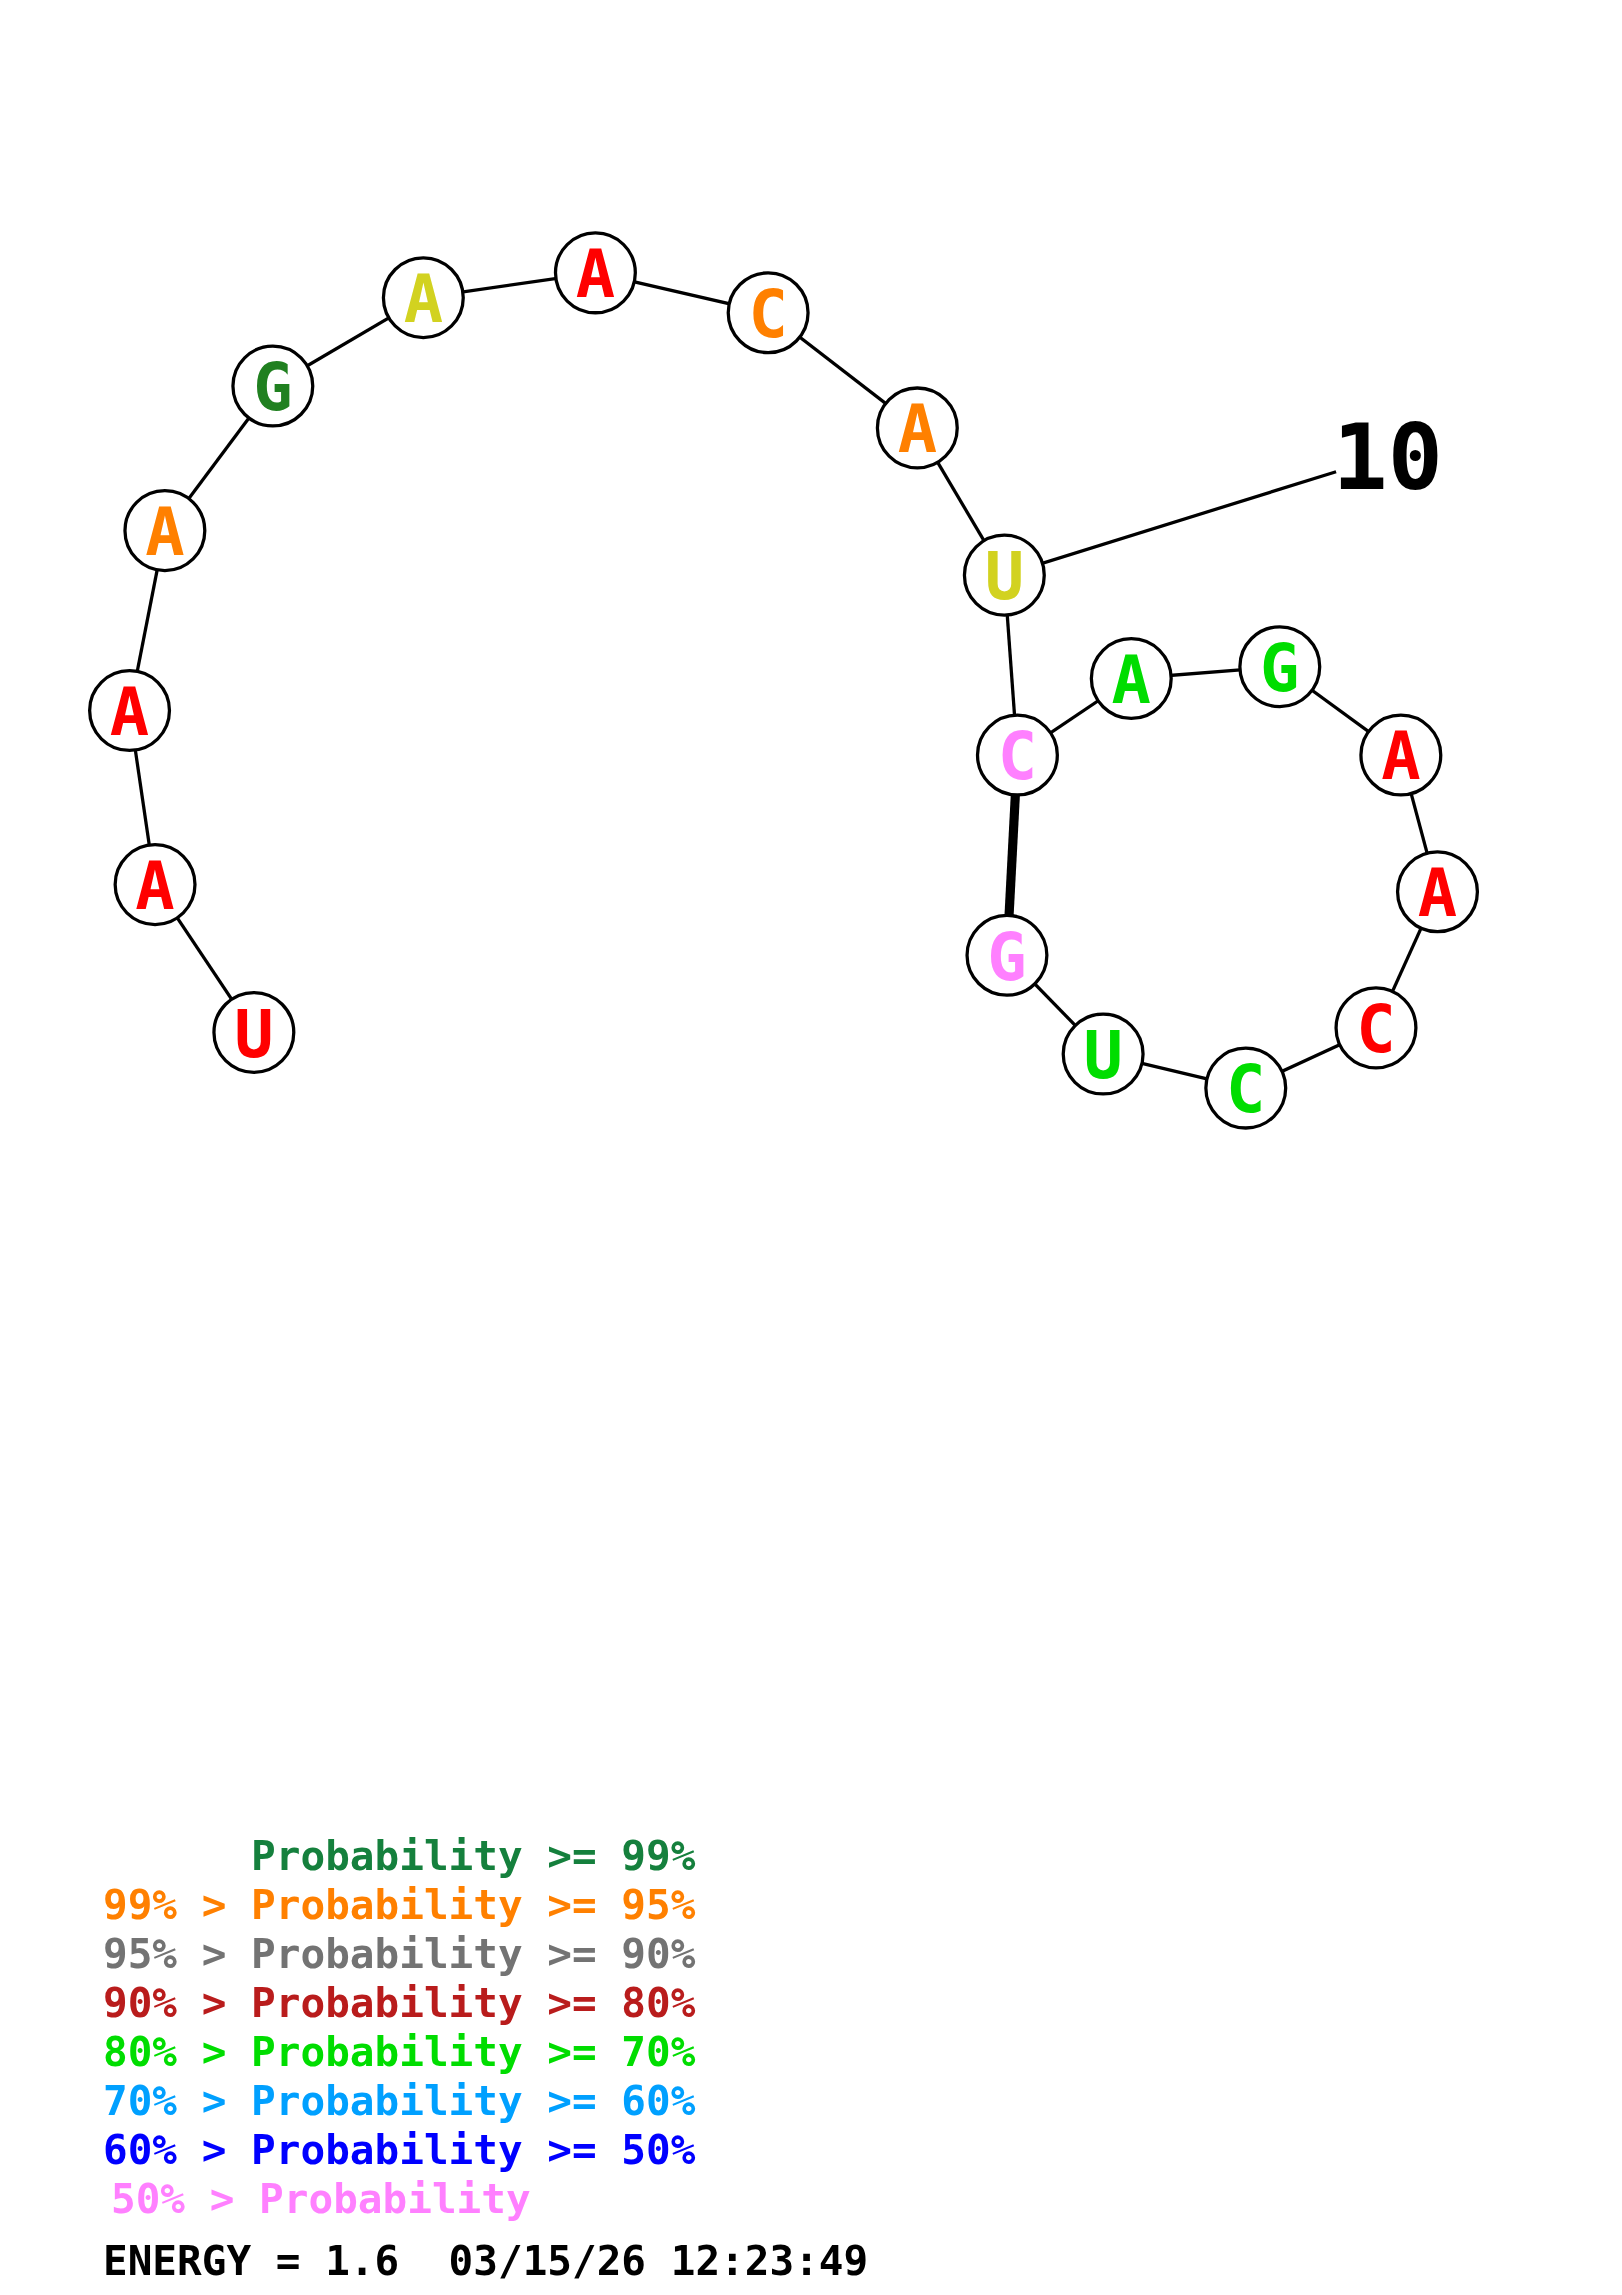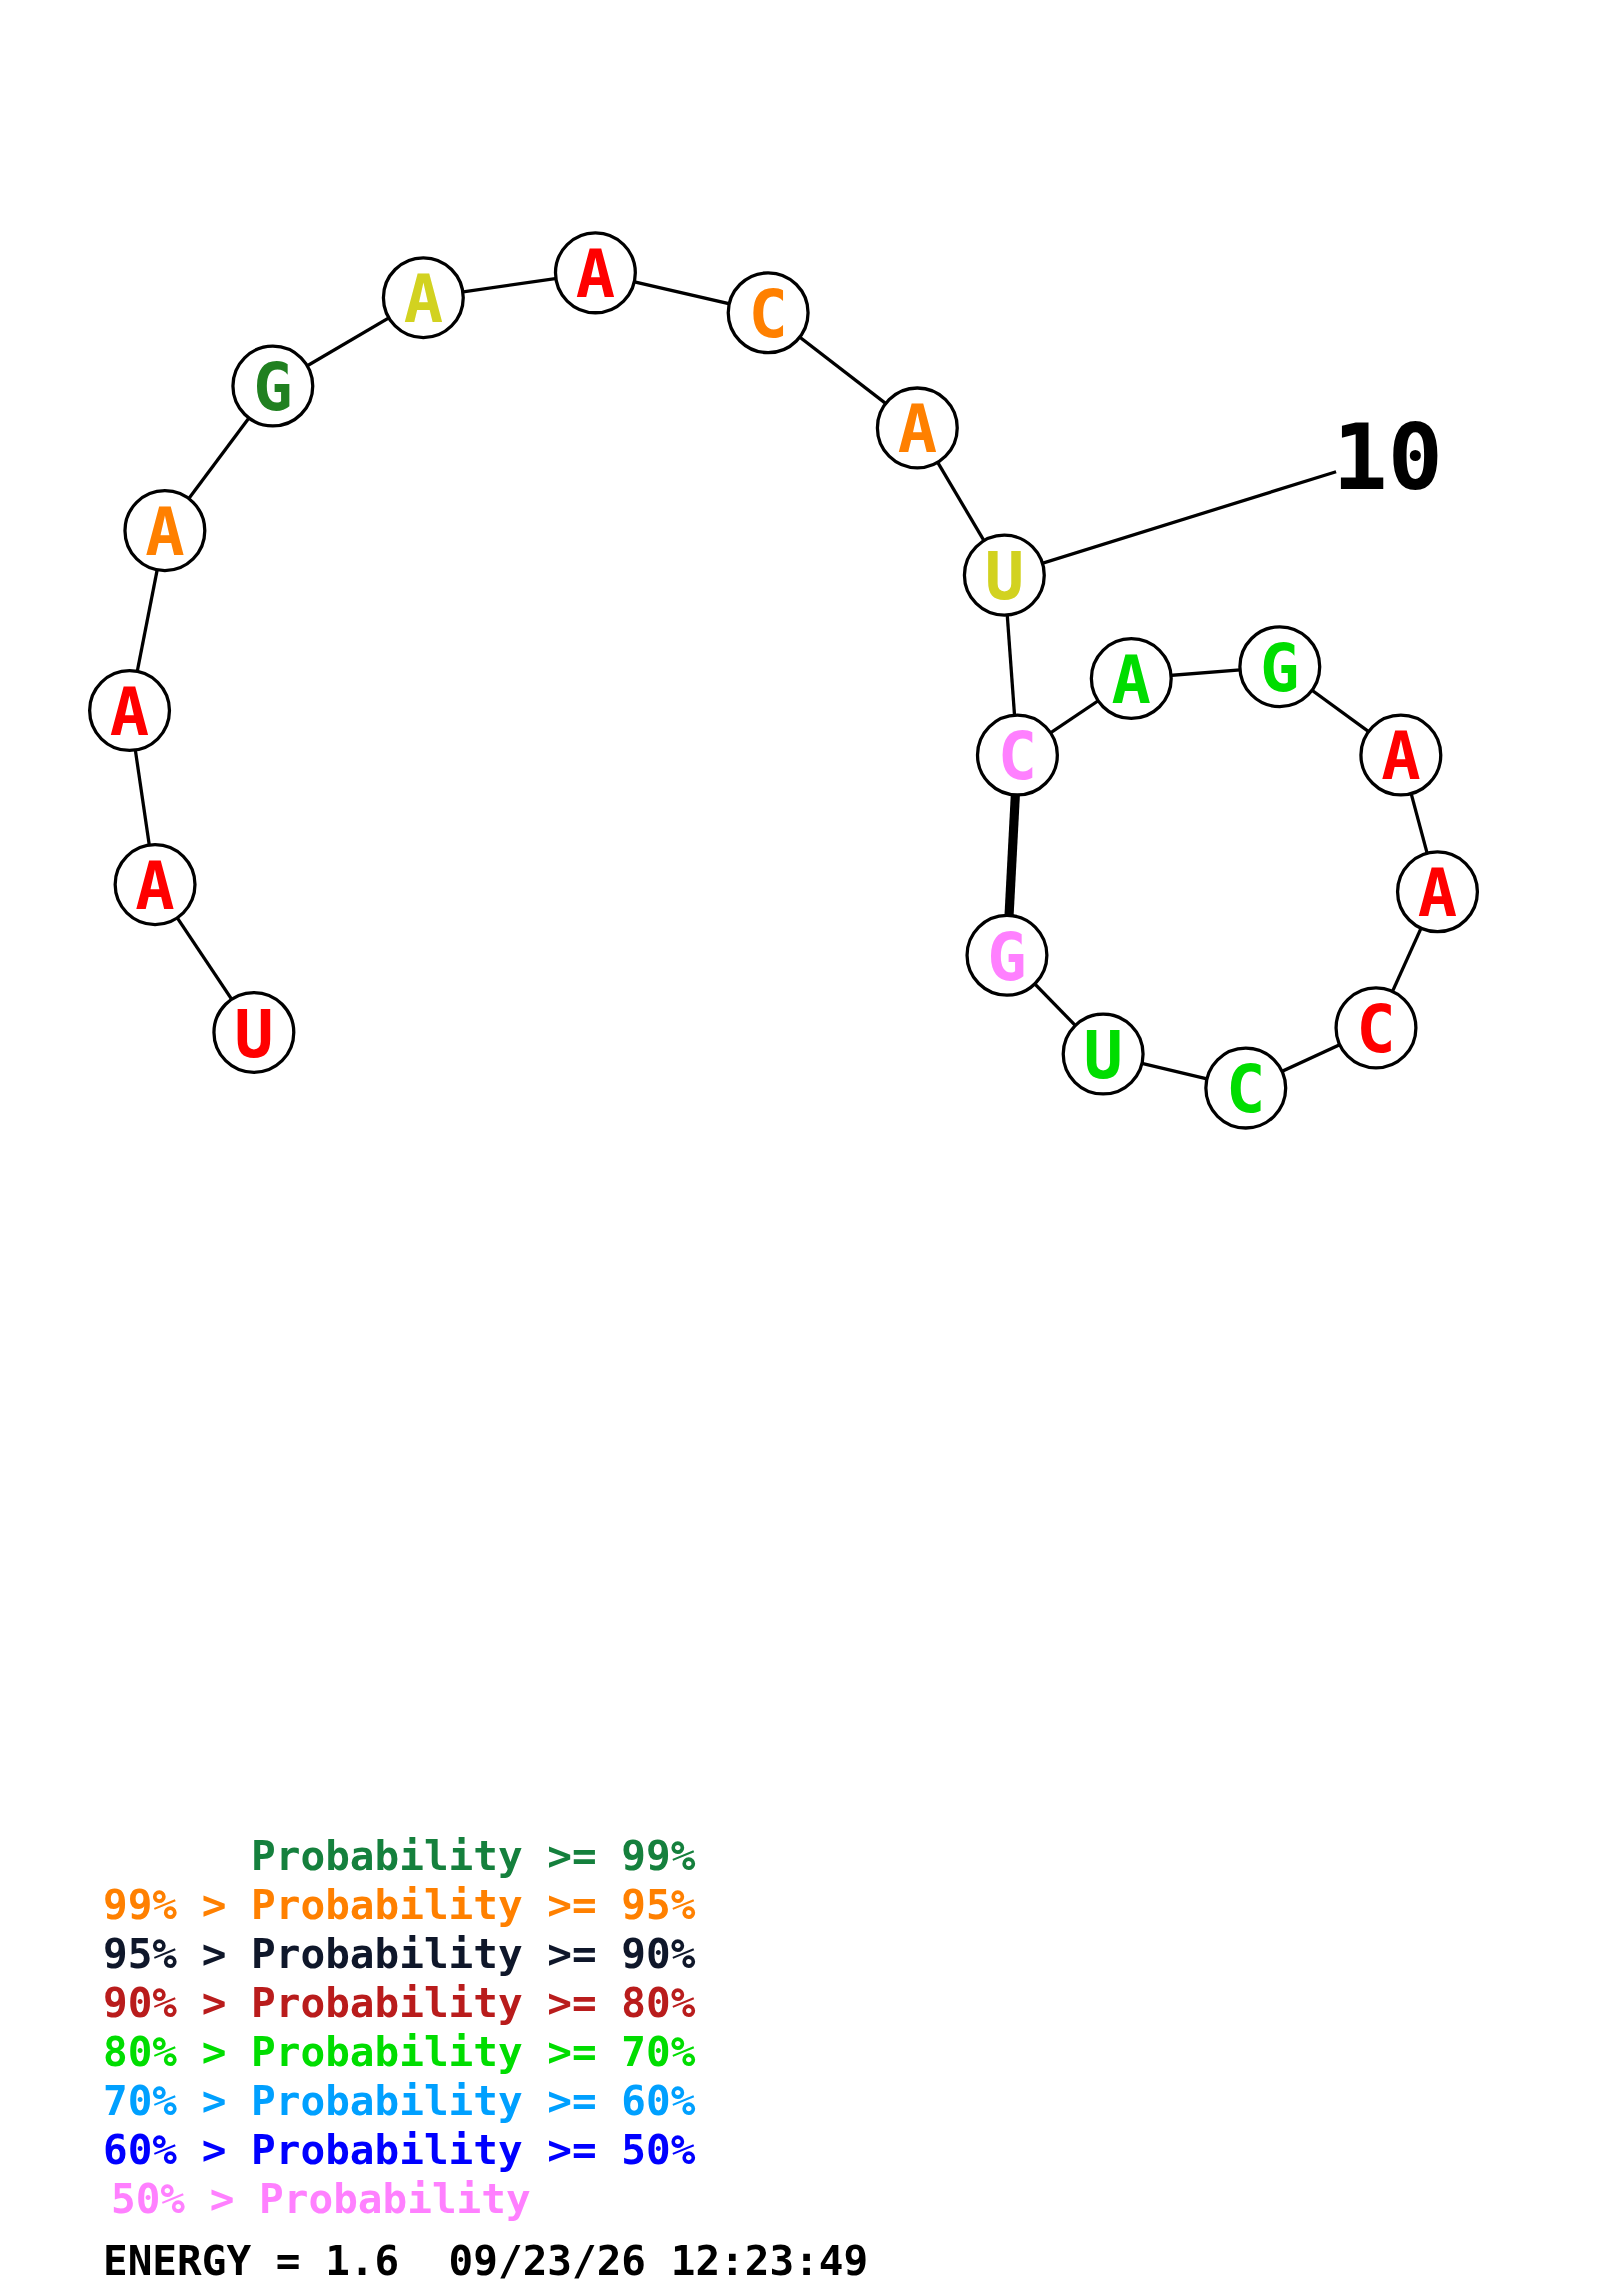--- a/index.html
+++ b/index.html
@@ -107,24 +107,24 @@
       <circle cx="1686" cy="1611" r="61" fill="#ffffff" stroke="#000000" stroke-width="5"></circle>
       <text x="1686" y="1613" fill="#00dd00" font-size="100" font-weight="bold" font-family="&quot;DejaVu Sans Mono&quot;, &quot;Liberation Mono&quot;, monospace" text-anchor="middle" dominant-baseline="central">U</text>
       <circle cx="1539" cy="1460" r="61" fill="#ffffff" stroke="#000000" stroke-width="5"></circle>
       <text x="1539" y="1462" fill="#ff80ff" font-size="100" font-weight="bold" font-family="&quot;DejaVu Sans Mono&quot;, &quot;Liberation Mono&quot;, monospace" text-anchor="middle" dominant-baseline="central">G</text>
       <text x="2121" y="699" fill="#000000" font-size="140" font-weight="bold" font-family="&quot;DejaVu Sans Mono&quot;, &quot;Liberation Mono&quot;, monospace" text-anchor="middle" dominant-baseline="central">10</text>
     </svg>
 
   <div id="legend">
     <div class="legend-row" style="color: #15803d;">      Probability &gt;= 99%</div>
     <div class="legend-row" style="color: rgb(255, 128, 0); text-align: center;">99% &gt; Probability &gt;= 95%</div>
-    <div class="legend-row" style="color: #0f172a; text-align: center;">95% &gt; Probability &gt;= 90%</div>
+    <div class="legend-row" style="color: #737373; text-align: center;">95% &gt; Probability &gt;= 90%</div>
     <div class="legend-row" style="color: #b91c1c;">90% &gt; Probability &gt;= 80%</div>
     <div class="legend-row" style="color: rgb(0, 221, 0);">80% &gt; Probability &gt;= 70%</div>
     <div class="legend-row" style="color: rgb(0, 160, 255);">70% &gt; Probability &gt;= 60%</div>
     <div class="legend-row" style="color: rgb(0, 0, 255);">60% &gt; Probability &gt;= 50%</div>
     <div class="legend-row" style="color: rgb(255, 128, 255); margin-left: 8px;">50% &gt; Probability</div>
   </div>
 
-  <div id="footer">ENERGY = 1.6  09/23/26 12:23:49</div>
+  <div id="footer">ENERGY = 1.6  03/15/26 12:23:49</div>
 
 </div>
 
 
 </body></html>

